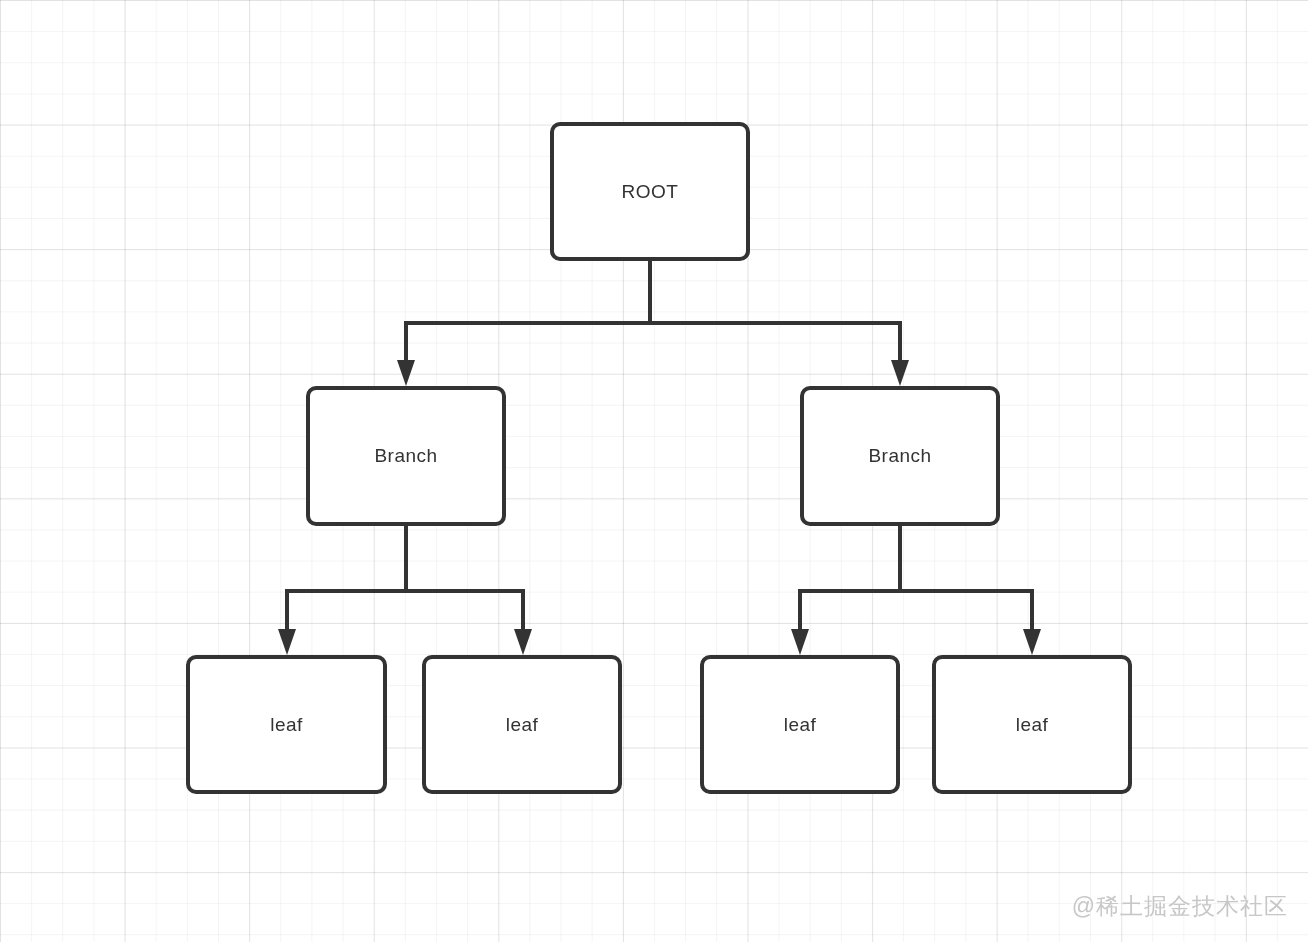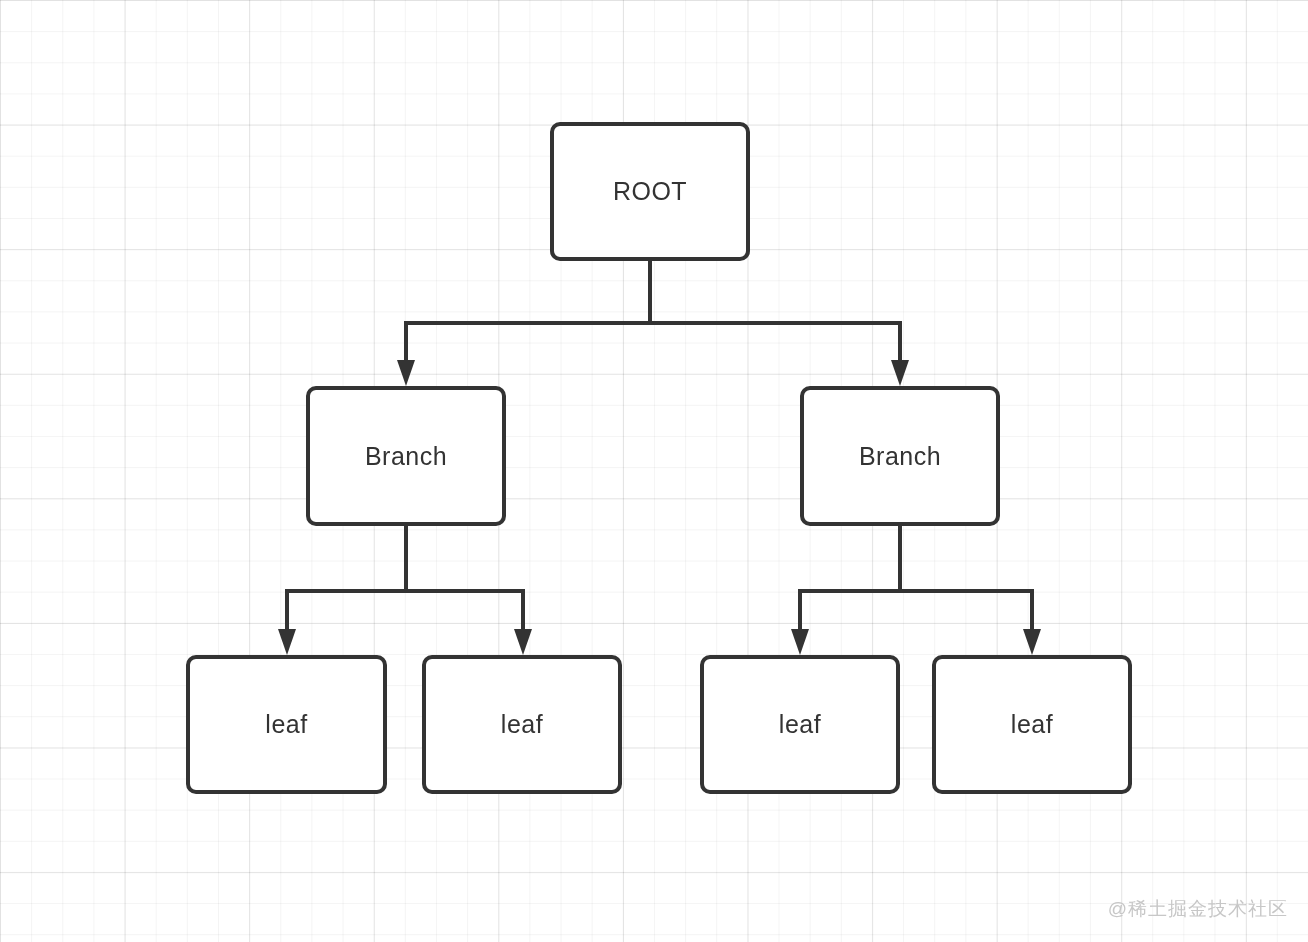--- a/index.html
+++ b/index.html
@@ -30,21 +30,21 @@
 
   .node {
     position: absolute;
     box-sizing: border-box;
     background: #ffffff;
     border: 4px solid #333333;
     border-radius: 10px;
     display: flex;
     align-items: center;
     justify-content: center;
-    font-size: 25px;
+    font-size: 19px;
     letter-spacing: 0.5px;
     color: #333333;
     z-index: 2;
   }
 
   .node-root   { left: 550px; top: 122px; width: 200px; height: 139px; }
   .node-b1     { left: 306px; top: 386px; width: 200px; height: 140px; }
   .node-b2     { left: 800px; top: 386px; width: 200px; height: 140px; }
   .node-l1     { left: 186px; top: 655px; width: 201px; height: 139px; }
   .node-l2     { left: 422px; top: 655px; width: 200px; height: 139px; }
@@ -88,21 +88,21 @@
   .c-b2-hbar     { left: 798px;  top: 589px; width: 236px; height: 4px;  }
   .c-b2-vleft    { left: 798px;  top: 589px; width: 4px;   height: 43px; }
   .c-b2-vright   { left: 1030px; top: 589px; width: 4px;   height: 43px; }
   .a-leaf-3      { left: 791px;  top: 629px; }
   .a-leaf-4      { left: 1023px; top: 629px; }
 
   .watermark {
     position: absolute;
     right: 20px;
     bottom: 20px;
-    font-size: 19px;
+    font-size: 23px;
     color: #c7c7c7;
     letter-spacing: 1px;
     z-index: 3;
     user-select: none;
   }
 </style>
 </head>
 <body>
 
 <div class="canvas">

